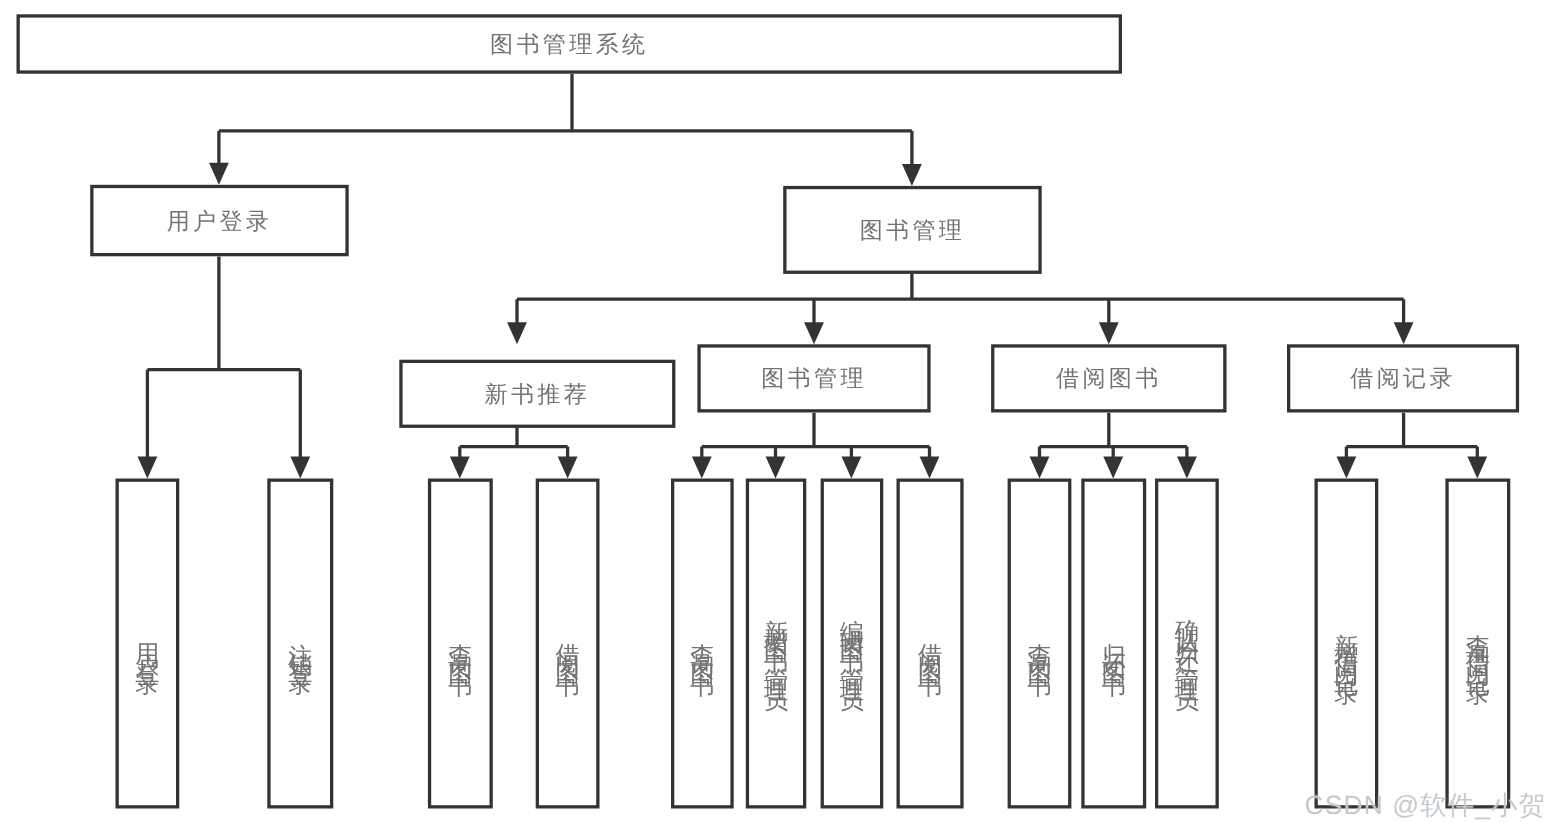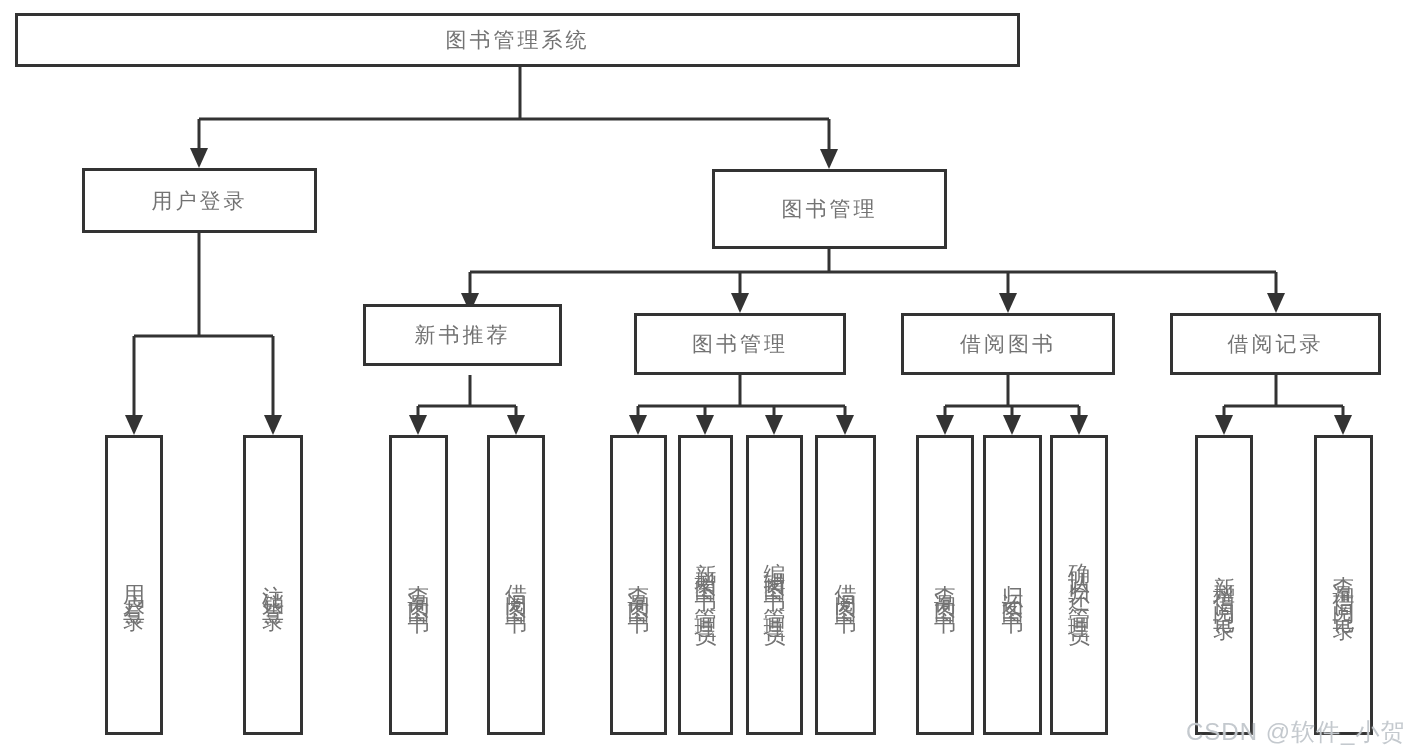--- a/index.html
+++ b/index.html
@@ -92,21 +92,21 @@
     <span>图书管理系统</span>
   </div>
 
   <div class="box h" style="left:82px; top:168px; width:235px; height:65px">
     <span>用户登录</span>
   </div>
   <div class="box h" style="left:712px; top:169px; width:235px; height:80px">
     <span>图书管理</span>
   </div>
 
-  <div class="box h" style="left:363px; top:304px; width:199px; height:62px">
+  <div class="box h" style="left:363px; top:327px; width:251px; height:62px">
     <span>新书推荐</span>
   </div>
   <div class="box h" style="left:634px; top:313px; width:212px; height:62px">
     <span>图书管理</span>
   </div>
   <div class="box h" style="left:901px; top:313px; width:214px; height:62px">
     <span>借阅图书</span>
   </div>
   <div class="box h" style="left:1170px; top:313px; width:211px; height:62px">
     <span>借阅记录</span>

